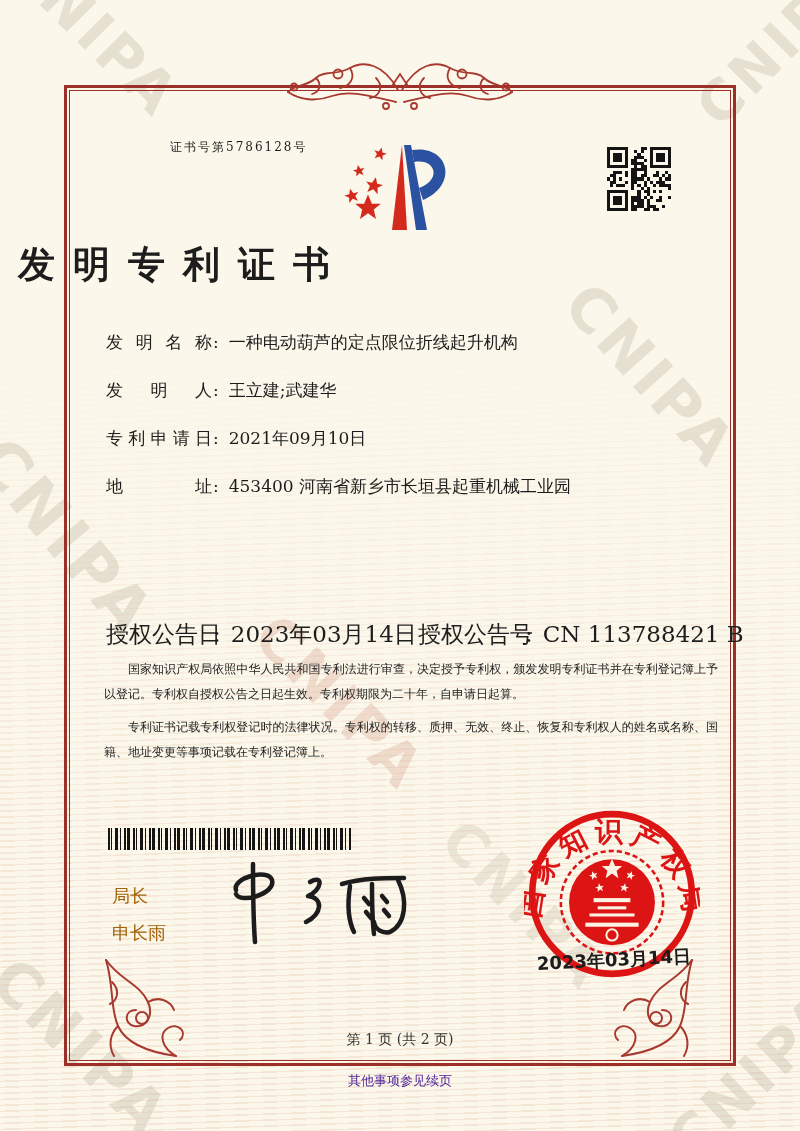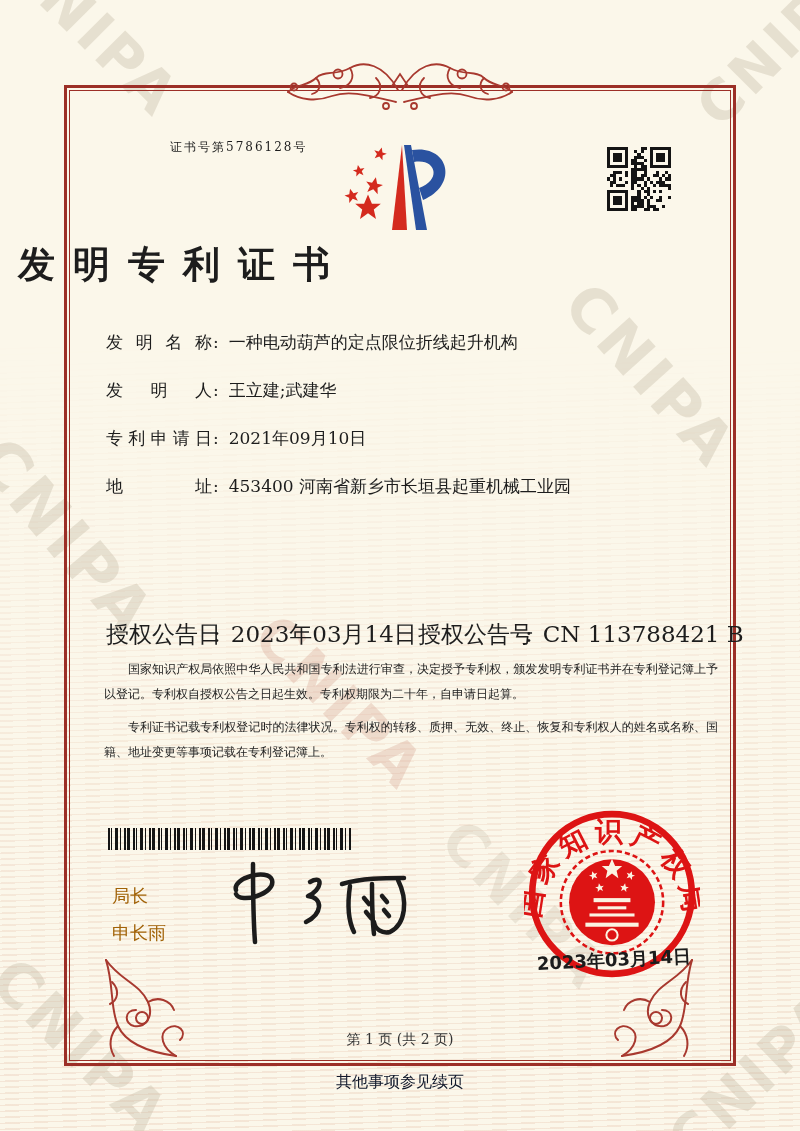--- a/index.html
+++ b/index.html
@@ -56,21 +56,21 @@
   }
   .signer{left:112px;top:884px;font-family:"DejaVu Sans","Liberation Sans",sans-serif;
           font-size:18px;color:#a16207;}
   .signer div{margin-bottom:13px;}
   .seal-date{
     left:535px;top:948px;width:158px;text-align:center;
     font-family:"DejaVu Sans","Liberation Sans",sans-serif;
     font-size:18px;font-weight:bold;color:#1c1c1c;transform:rotate(-3deg);
   }
   .page-num{left:0;right:0;top:1031px;text-align:center;font-size:14px;color:#333;}
-  .cont-note{left:0;right:0;top:1072px;text-align:center;font-size:16px;color:#0f172a;}
+  .cont-note{left:0;right:0;top:1072px;text-align:center;font-size:13px;color:#4c1d95;}
   .flip{transform:scaleX(-1);}
 </style>
 </head>
 <body>
 
 <div class="abs texture"></div>
 
 <div class="abs wm" style="left:-14px;top:-4px;font-size:58px;transform:rotate(45deg);">CNIPA</div>
 <div class="abs wm" style="left:676px;top:10px;font-size:56px;transform:rotate(-45deg);">CNIPA</div>
 <div class="abs wm" style="left:-52px;top:500px;font-size:64px;transform:rotate(50deg);">CNIPA</div>

